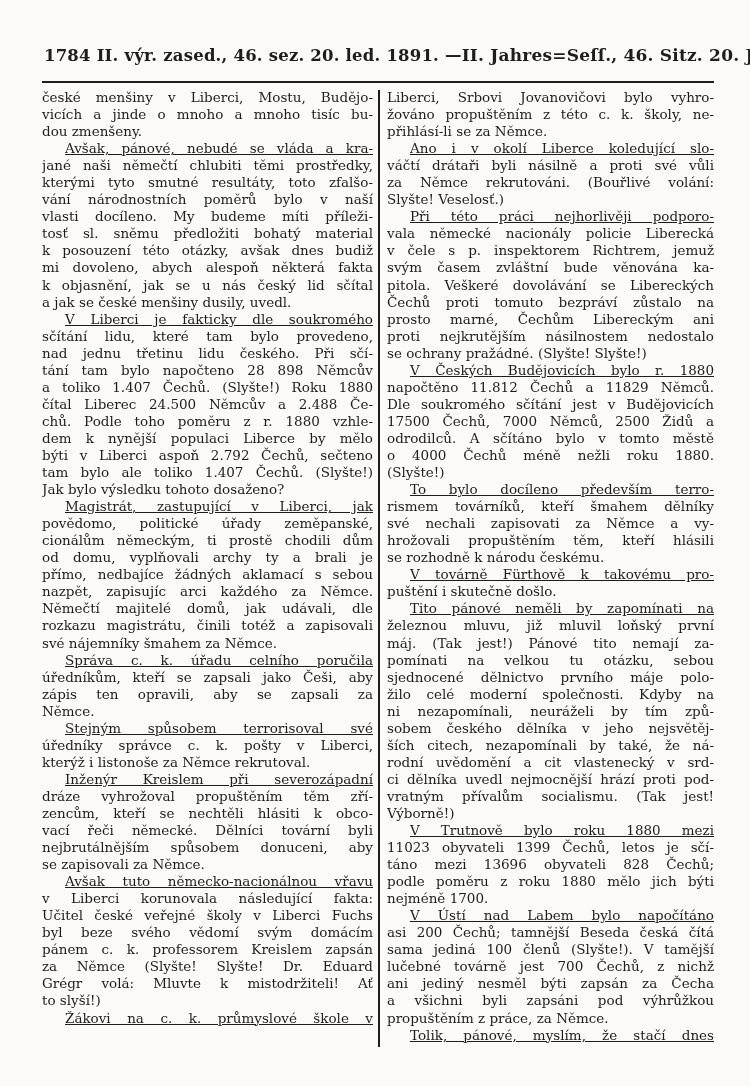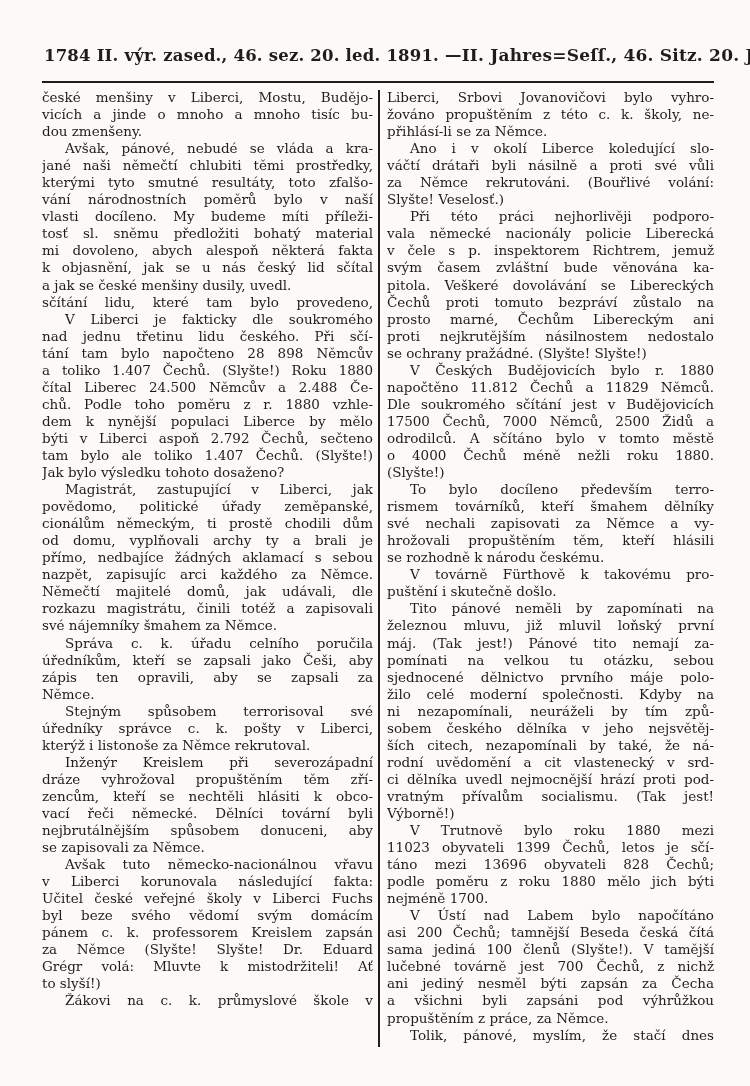--- a/index.html
+++ b/index.html
@@ -26,21 +26,21 @@
   .col { font-size: 13.5px; }
   .col-left  { width: 331px; }
   .col-divider { width: 2px; background: var(--ink); margin: 1px 7px 0 5px; height: 957px; }
   .col-right { width: 327px; }
   .line {
     height: 17.06px; line-height: 17.06px;
     text-align: justify; text-align-last: justify;
     overflow: hidden; white-space: nowrap;
   }
   .line.pe { text-align: center; text-align-last: left; }
-  .line.ind { text-indent: 23px; }
+  .line.ind { text-indent: 23px; text-decoration: underline; }
 </style>
 </head>
 <body>
 
 <div class="page">
   <div class="header">
     <span class="hdr-cz">1784 II. výr. zased., 46. sez. 20. led. 1891. —</span>
     <span class="hdr-de">II. Jahres=Seſſ., 46. Sitz. 20. Jan. 1891</span>
   </div>
   <div class="header-rule"></div>
@@ -48,25 +48,26 @@
     <div class="col col-left">
         <div class="line">české menšiny v Liberci, Mostu, Budějo-</div>
         <div class="line">vicích a jinde o mnoho a mnoho tisíc bu-</div>
         <div class="line pe">dou zmenšeny.</div>
         <div class="line ind">Avšak, pánové, nebudé se vláda a kra-</div>
         <div class="line">jané naši němečtí chlubiti těmi prostředky,</div>
         <div class="line">kterými tyto smutné resultáty, toto zfalšo-</div>
         <div class="line">vání národnostních poměrů bylo v naší</div>
         <div class="line">vlasti docíleno. My budeme míti příleži-</div>
         <div class="line">tosť sl. sněmu předložiti bohatý material</div>
+        <div class="line">k posouzení této otázky, avšak dnes budiž</div>
         <div class="line">mi dovoleno, abych alespoň některá fakta</div>
         <div class="line">k objasnění, jak se u nás český lid sčítal</div>
         <div class="line pe">a jak se české menšiny dusily, uvedl.</div>
+        <div class="line ind">V Liberci je fakticky dle soukromého</div>
         <div class="line">sčítání lidu, které tam bylo provedeno,</div>
-        <div class="line ind">V Liberci je fakticky dle soukromého</div>
         <div class="line">nad jednu třetinu lidu českého. Při sčí-</div>
         <div class="line">tání tam bylo napočteno 28 898 Němcův</div>
         <div class="line">a toliko 1.407 Čechů. (Slyšte!) Roku 1880</div>
         <div class="line">čítal Liberec 24.500 Němcův a 2.488 Če-</div>
         <div class="line">chů. Podle toho poměru z r. 1880 vzhle-</div>
         <div class="line">dem k nynější populaci Liberce by mělo</div>
         <div class="line">býti v Liberci aspoň 2.792 Čechů, sečteno</div>
         <div class="line">tam bylo ale toliko 1.407 Čechů. (Slyšte!)</div>
         <div class="line pe">Jak bylo výsledku tohoto dosaženo?</div>
         <div class="line ind">Magistrát, zastupující v Liberci, jak</div>

